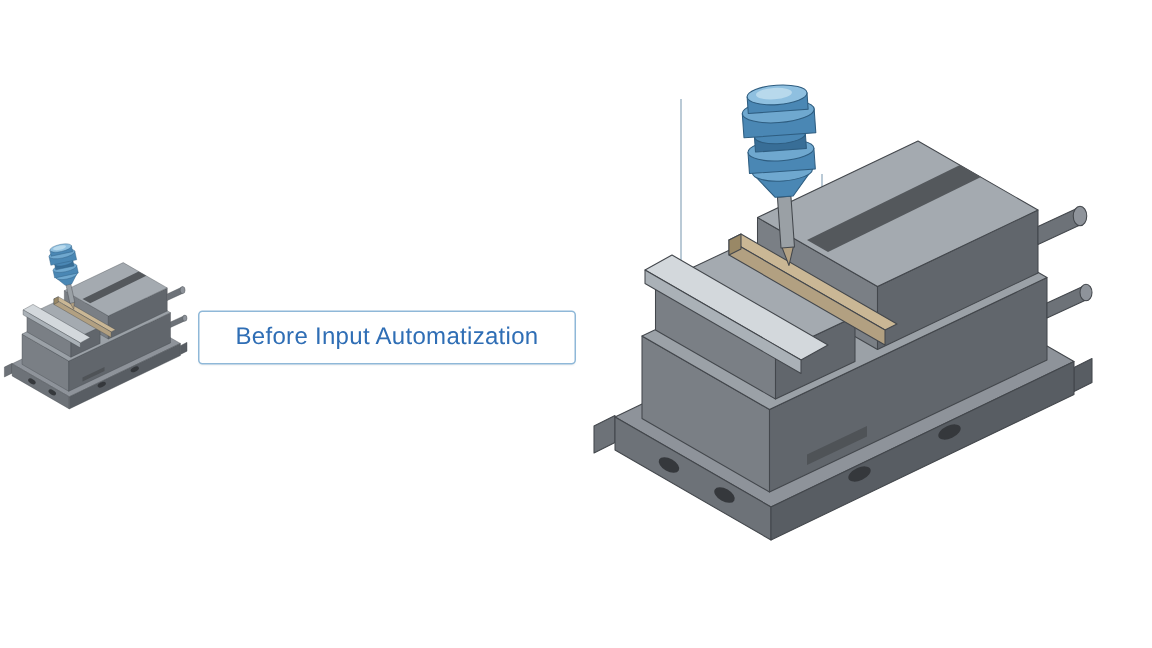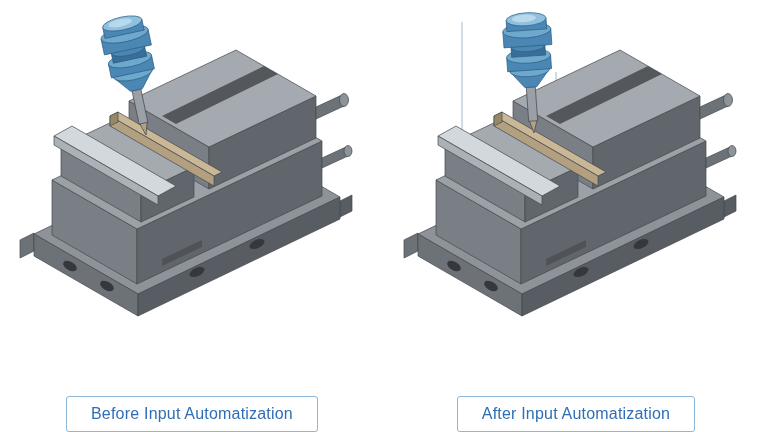--- a/index.html
+++ b/index.html
@@ -2,21 +2,21 @@
 <html style="--page-background: #ffffff; --label-text-color: #2f6eb5; --label-border-color: #8fb8d8; --tool-color: #4a87b4; --workpiece-color: #cab795; --vise-color: #84898f;"><head>
 <meta charset="utf-8">
 <style>
   html,body{margin:0;padding:0;background:#fff;}
   .stage{
     width:768px;height:432px;background:var(--page-background,#fff);
     display:flex;overflow:hidden;
     font-family:"Liberation Sans", sans-serif;
   }
   .panel{
-    width:384px;height:432px;display:flex;flex-direction:column;align-items:center;justify-content:space-between;
+    width:384px;height:432px;display:flex;align-items:center;justify-content:space-between;
   }
   svg.render{width:368px;height:332px;margin-top:12px;display:block;}
   .label-box{
     margin-top:18px;
     border:1px solid var(--label-border-color,#8fb8d8);
     border-radius:3px;
     background:#ffffff;
     padding:8px 24px;
     color:var(--label-text-color,#2f6eb5);
     font-size:16px;
@@ -135,18 +135,15 @@
     <svg class="render" viewBox="0 0 360 332" role="img">
       <g>
         <line class="guide" x1="66" y1="10" x2="66" y2="140"></line>
         <line class="guide" x1="160" y1="60" x2="160" y2="168"></line>
       </g>
       <use href="#vise-model"></use>
       <g transform="translate(138,121) rotate(-4)">
         <use href="#tool-model"></use>
       </g>
     </svg>
-    <div class="label-box">
-      <span>After Input Automatization</span>
-    </div>
   </div>
 
 </div>
 
 </body></html>

